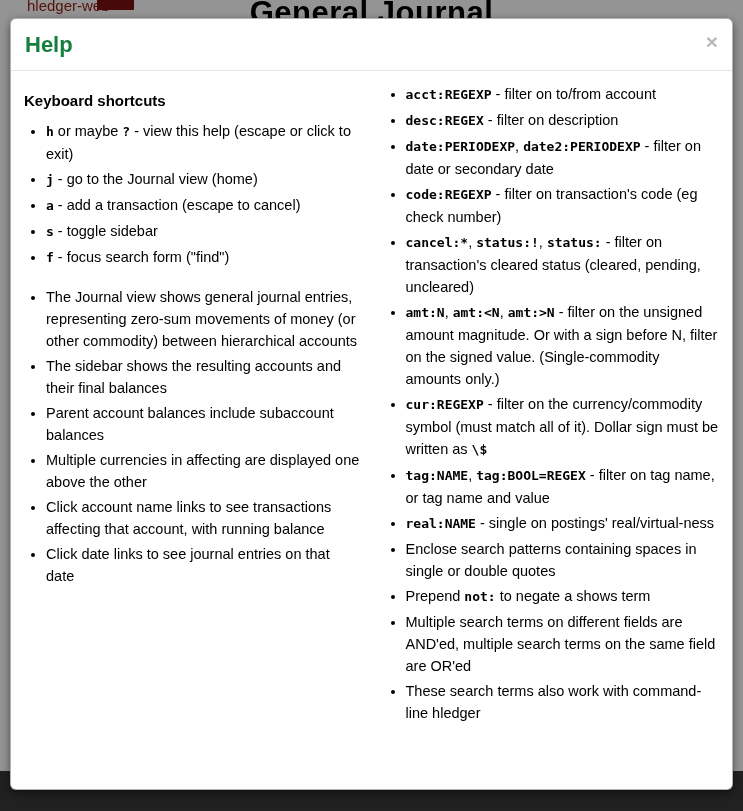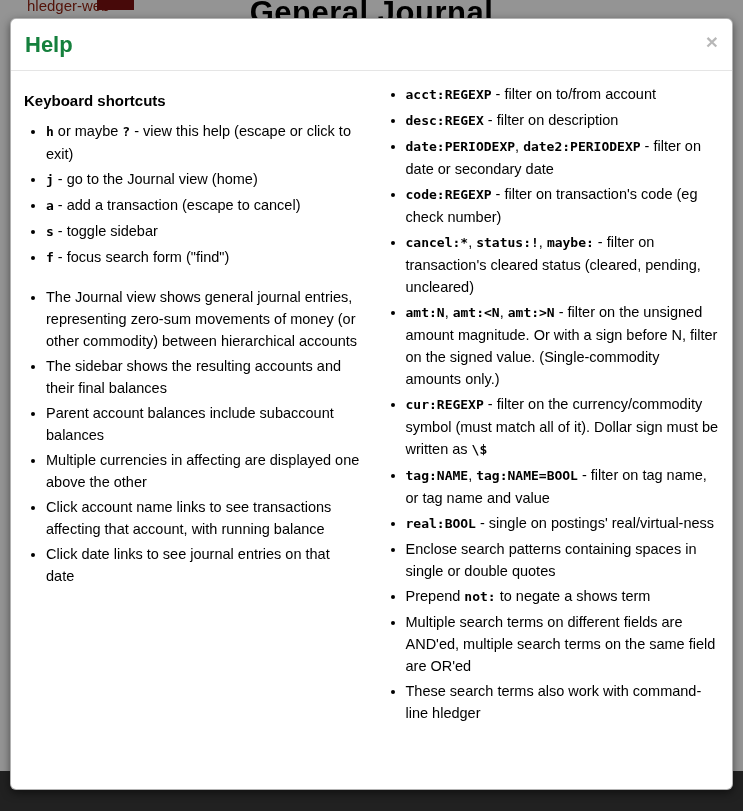--- a/index.html
+++ b/index.html
@@ -138,25 +138,25 @@
       </section>
     </div>
 
     <div class="help-col">
       <section>
         <ul class="help-list">
             <li><code>acct:REGEXP</code><span> - filter on to/from account</span></li>
             <li><code>desc:REGEX</code><span> - filter on description</span></li>
             <li><code>date:PERIODEXP</code><span>, </span><code>date2:PERIODEXP</code><span> - filter on date or secondary date</span></li>
             <li><code>code:REGEXP</code><span> - filter on transaction's code (eg check number)</span></li>
-            <li><code>cancel:*</code><span>, </span><code>status:!</code><span>, </span><code>maybe:</code><span> - filter on transaction's cleared status (cleared, pending, uncleared)</span></li>
+            <li><code>cancel:*</code><span>, </span><code>status:!</code><span>, </span><code>status:</code><span> - filter on transaction's cleared status (cleared, pending, uncleared)</span></li>
             <li><code>amt:N</code><span>, </span><code>amt:&lt;N</code><span>, </span><code>amt:&gt;N</code><span> - filter on the unsigned amount magnitude. Or with a sign before N, filter on the signed value. (Single-commodity amounts only.)</span></li>
             <li><code>cur:REGEXP</code><span> - filter on the currency/commodity symbol (must match all of it). Dollar sign must be written as </span><code>\$</code></li>
-            <li><code>tag:NAME</code><span>, </span><code>tag:NAME=BOOL</code><span> - filter on tag name, or tag name and value</span></li>
-            <li><code>real:BOOL</code><span> - single on postings' real/virtual-ness</span></li>
+            <li><code>tag:NAME</code><span>, </span><code>tag:BOOL=REGEX</code><span> - filter on tag name, or tag name and value</span></li>
+            <li><code>real:NAME</code><span> - single on postings' real/virtual-ness</span></li>
             <li><span>Enclose search patterns containing spaces in single or double quotes</span></li>
             <li><span>Prepend </span><code>not:</code><span> to negate a shows term</span></li>
             <li><span>Multiple search terms on different fields are AND'ed, multiple search terms on the same field are OR'ed</span></li>
             <li><span>These search terms also work with command-line hledger</span></li>
           </ul>
       </section>
     </div>
 
   </div>
 </div>

